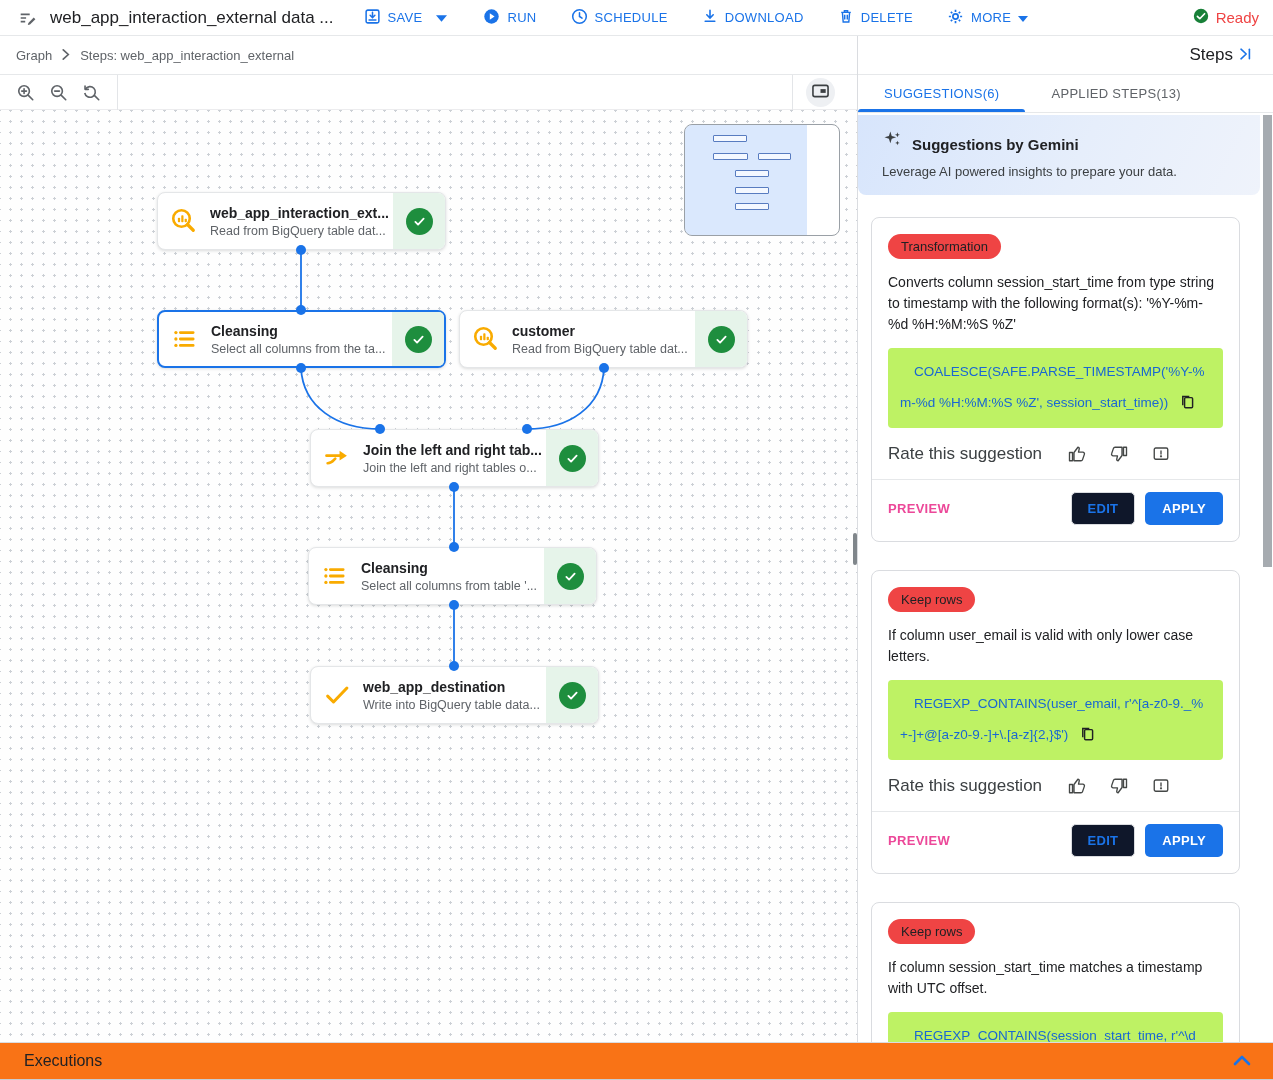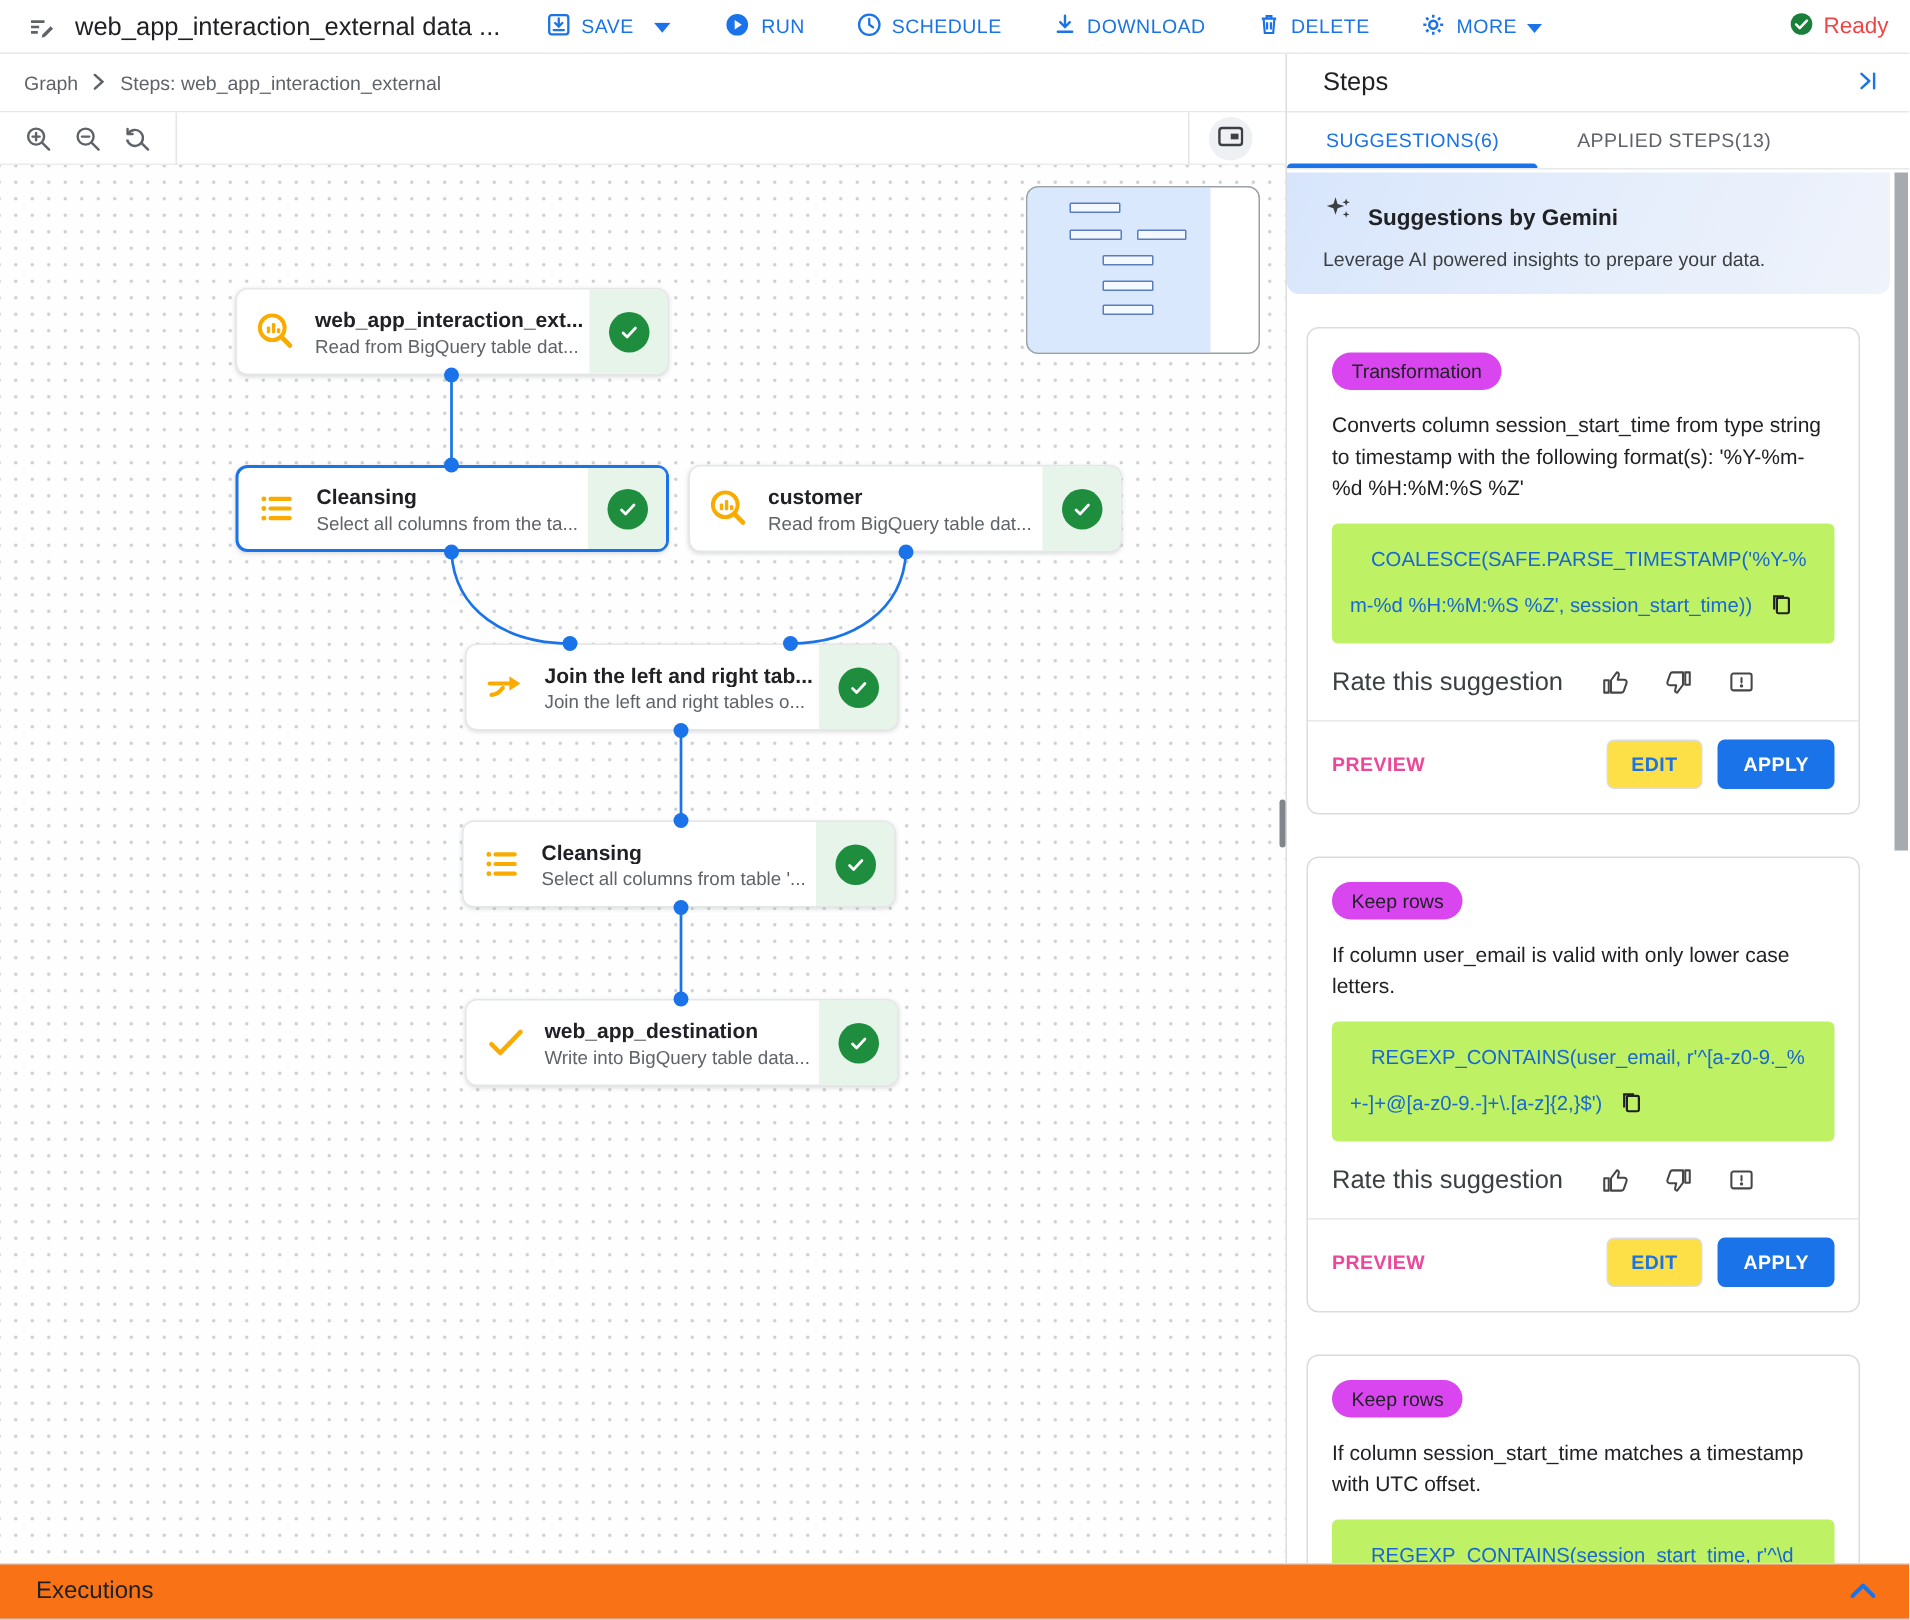--- a/index.html
+++ b/index.html
@@ -46,45 +46,45 @@
 
   .edges { position:absolute; left:0; top:0; pointer-events:none; z-index:5; }
 
   
   .minimap { position:absolute; right:17px; top:14px; width:156px; height:112px; background:#fff; border:1px solid #9aa0a6; border-radius:8px; z-index:6; overflow:hidden; cursor:pointer; }
   .minimap .viewport { position:absolute; left:0; top:0; width:122px; height:112px; background:rgba(174,203,250,.45); }
   .mm-node { position:absolute; border:1px solid #587cc0; background:#f4f8ff; border-radius:1px; }
 
   
   .steps-panel { flex:1 1 auto; border-left:1px solid #dadce0; display:flex; flex-direction:column; min-height:0; position:relative; background:#fff; }
-  .panel-header { height:39px; flex:0 0 39px; display:flex; align-items:center; justify-content:space-between; padding:0 16px 0 24px; border-bottom:1px solid #e6e8ea; }
+  .panel-header { height:39px; flex:0 0 39px; display:flex; align-items:center; justify-content:flex-end; padding:0 16px 0 24px; border-bottom:1px solid #e6e8ea; }
   .panel-header .p-title { font-size:17px; color:#202124; }
   .collapse-btn { background:none; border:none; cursor:pointer; display:flex; padding:4px; }
   .tabs { height:38px; flex:0 0 38px; display:flex; align-items:stretch; border-bottom:1px solid #e6e8ea; }
   .tab { flex:0 0 auto; padding:0 26px; display:flex; align-items:center; font-size:13px; font-weight:500; letter-spacing:.3px; color:#5f6368; border:none; background:none; cursor:pointer; position:relative; font-family:inherit; }
   .tab.active { color:#1a73e8; }
   .tab.active::after { content:""; position:absolute; left:0; right:0; bottom:0; height:3px; background:#1a73e8; border-radius:3px 3px 0 0; }
 
   .gemini-banner { flex:0 0 auto; margin:2px 13px 0 0; padding:14px 20px 16px 24px; background:linear-gradient(115deg,#d7e5fc 0%,#e6eefb 55%,#eff3fb 100%); border-radius:0 0 8px 8px; }
   .gemini-head { display:flex; align-items:flex-end; gap:10px; }
   .gemini-title { font-size:15px; font-weight:700; color:#202124; }
   .gemini-sub { margin-top:11px; font-size:13px; color:#3c4043; }
 
   .cards-scroll { flex:1 1 auto; overflow:hidden; padding-top:22px; }
   .card { margin:0 33px 28px 13px; border:1px solid #dadce0; border-radius:8px; padding:16px 16px 12px; background:#fff; }
-  .chip { display:inline-block; background:#d946ef; border-radius:13px; padding:5px 13px; font-size:13px; color:#202124; }
+  .chip { display:inline-block; background:#ef4444; border-radius:13px; padding:5px 13px; font-size:13px; color:#202124; }
   .card-desc { margin-top:13px; font-size:14px; line-height:1.5; color:#202124; }
   .code-block { margin-top:13px; background:#bef264; border-radius:4px; padding:8px 12px 10px; font-size:13.5px; line-height:2.3; color:#1967d2; text-indent:14px; word-break:break-all; }
   .copy-btn { background:none; border:none; cursor:pointer; padding:0 0 0 12px; vertical-align:-3px; display:inline; }
   .rate-row { margin-top:15px; display:flex; align-items:center; gap:20px; font-size:17px; color:#3c4043; }
   .rate-row .rate-label { margin-right:4px; }
   .icon-btn { background:none; border:none; cursor:pointer; display:flex; padding:2px; }
   .card-footer { margin:14px -16px 0; border-top:1px solid #e6e8ea; padding:12px 16px 4px; display:flex; align-items:center; }
   .preview-btn { background:none; border:none; color:#ec4899; font-size:13px; font-weight:600; letter-spacing:.3px; cursor:pointer; padding:6px 8px 6px 0; font-family:inherit; }
-  .edit-btn { margin-left:auto; background:#fde047; border:1px solid #dadce0; border-radius:5px; color:#1a73e8; font-size:13px; font-weight:600; letter-spacing:.3px; padding:8px 16px; cursor:pointer; font-family:inherit; }
+  .edit-btn { margin-left:auto; background:#0f172a; border:1px solid #dadce0; border-radius:5px; color:#1a73e8; font-size:13px; font-weight:600; letter-spacing:.3px; padding:8px 16px; cursor:pointer; font-family:inherit; }
   .apply-btn { margin-left:10px; background:#1a73e8; border:none; border-radius:5px; color:#fff; font-size:13px; font-weight:600; letter-spacing:.3px; padding:9px 17px; cursor:pointer; font-family:inherit; }
 
   .panel-scrollbar { position:absolute; right:1px; top:79px; width:9px; height:452px; background:#a6abb0; z-index:9; }
   .split-handle { position:absolute; left:853px; top:497px; width:4px; height:32px; background:#80868b; border-radius:2px; z-index:10; cursor:col-resize; }
 
   
   .executions { height:38px; flex:0 0 38px; border-top:1px solid #dadce0; border-bottom:1px solid #c9ccd0; display:flex; align-items:center; padding:0 18px 0 24px; background:#f97316; }
   .executions .ex-title { font-size:16px; color:#202124; }
   .ex-collapse { margin-left:auto; background:none; border:none; cursor:pointer; display:flex; padding:4px; }
 </style>

